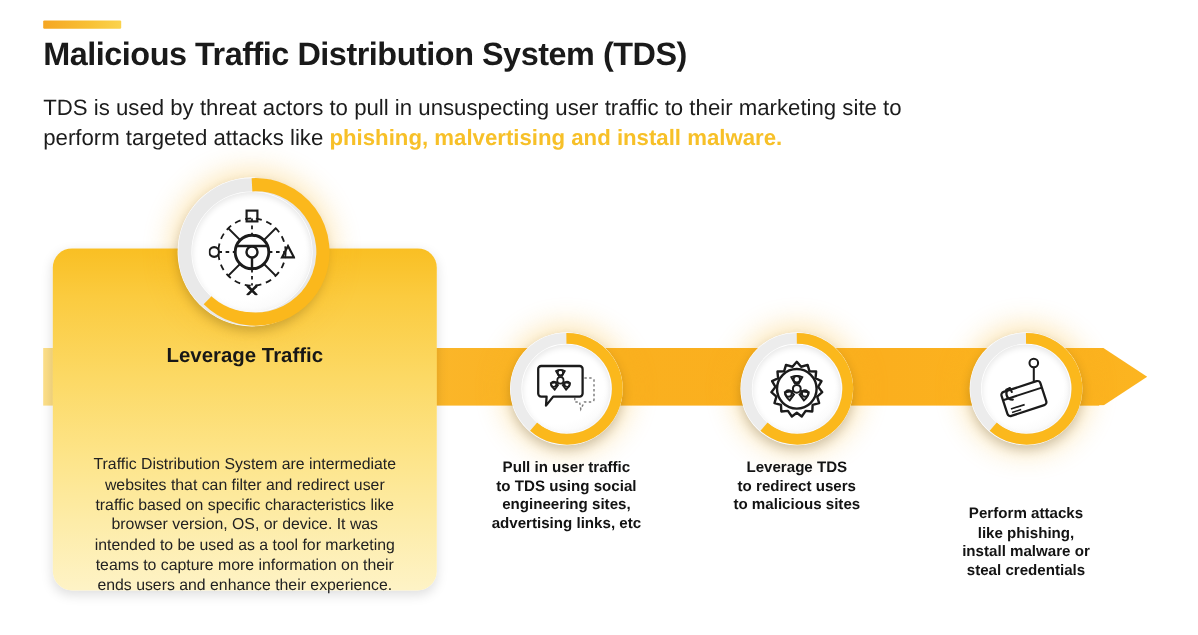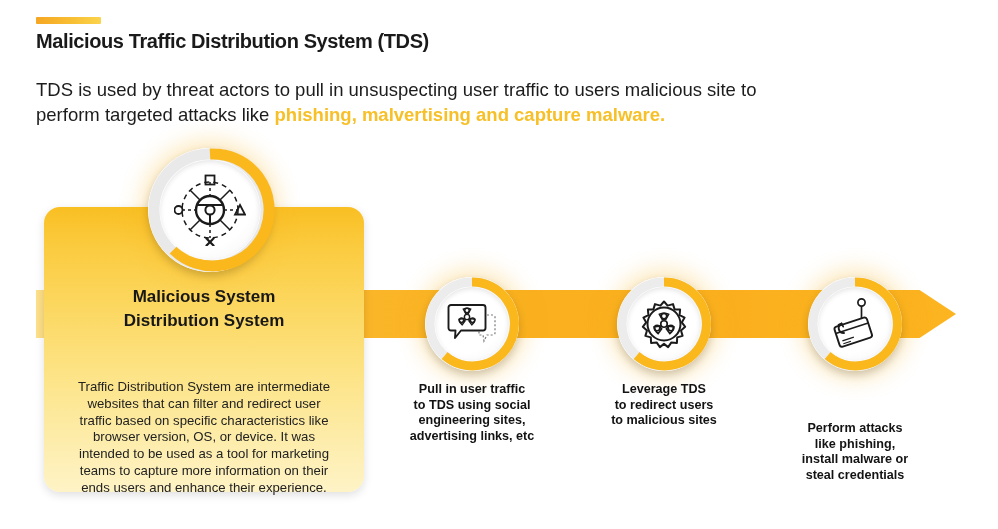--- a/index.html
+++ b/index.html
@@ -13,21 +13,21 @@
   .stage{position:absolute;left:0;top:0;width:998px;height:529px;}
 
   
   .accent-bar{
     position:absolute;left:36px;top:17px;width:65px;height:7px;
     background:linear-gradient(90deg,#f5a623 0%,#f8c135 60%,#fbd34d 100%);
     border-radius:1px;
   }
   .page-title{
     position:absolute;left:36px;top:30px;
-    font-size:20px;font-weight:bold;color:#1a1a1a;
+    font-size:27px;font-weight:bold;color:#1a1a1a;
     letter-spacing:-0.4px;white-space:nowrap;
   }
   .intro{
     position:absolute;left:36px;top:77px;width:780px;
     font-size:18.5px;line-height:25px;color:#1c1c1c;
   }
   .intro .hl{color:#f7c028;font-weight:bold;}
 
   
   .band{
@@ -97,30 +97,29 @@
 </head>
 <body>
 
 <div class="stage">
 
   <div class="accent-bar"></div>
 
   <div class="page-title">Malicious Traffic Distribution System (TDS)</div>
 
   <div class="intro">
-    <span>TDS is used by threat actors to pull in unsuspecting user traffic to users malicious site to perform targeted attacks like </span><span class="hl">phishing, malvertising and capture malware.</span>
+    <span>TDS is used by threat actors to pull in unsuspecting user traffic to their marketing site to perform targeted attacks like </span><span class="hl">phishing, malvertising and install malware.</span>
   </div>
 
   <div class="band"></div>
   <div class="band-arrow"></div>
 
   <div class="card">
     <div class="card-title">
-      <div>Malicious System</div>
-      <div>Distribution System</div>
+      <div>Leverage Traffic</div>
     </div>
     <div class="card-body">Traffic Distribution System are intermediate websites that can filter and redirect user traffic based on specific characteristics like browser version, OS, or device. It was intended to be used as a tool for marketing teams to capture more information on their ends users and enhance their experience.</div>
   </div>
 
   <div class="node n1">
     <div class="glow"></div>
     <div class="disc"></div>
     <svg class="ring" width="124" height="124" viewBox="0 0 124 124">
       <circle cx="62" cy="62" r="56" fill="none" stroke="#e9e9e9" stroke-width="11"></circle>
       <path d="M 62 6 A 56 56 0 1 1 25.6 101.6" fill="none" stroke="#FBB81C" stroke-width="11" stroke-linecap="butt"></path>

